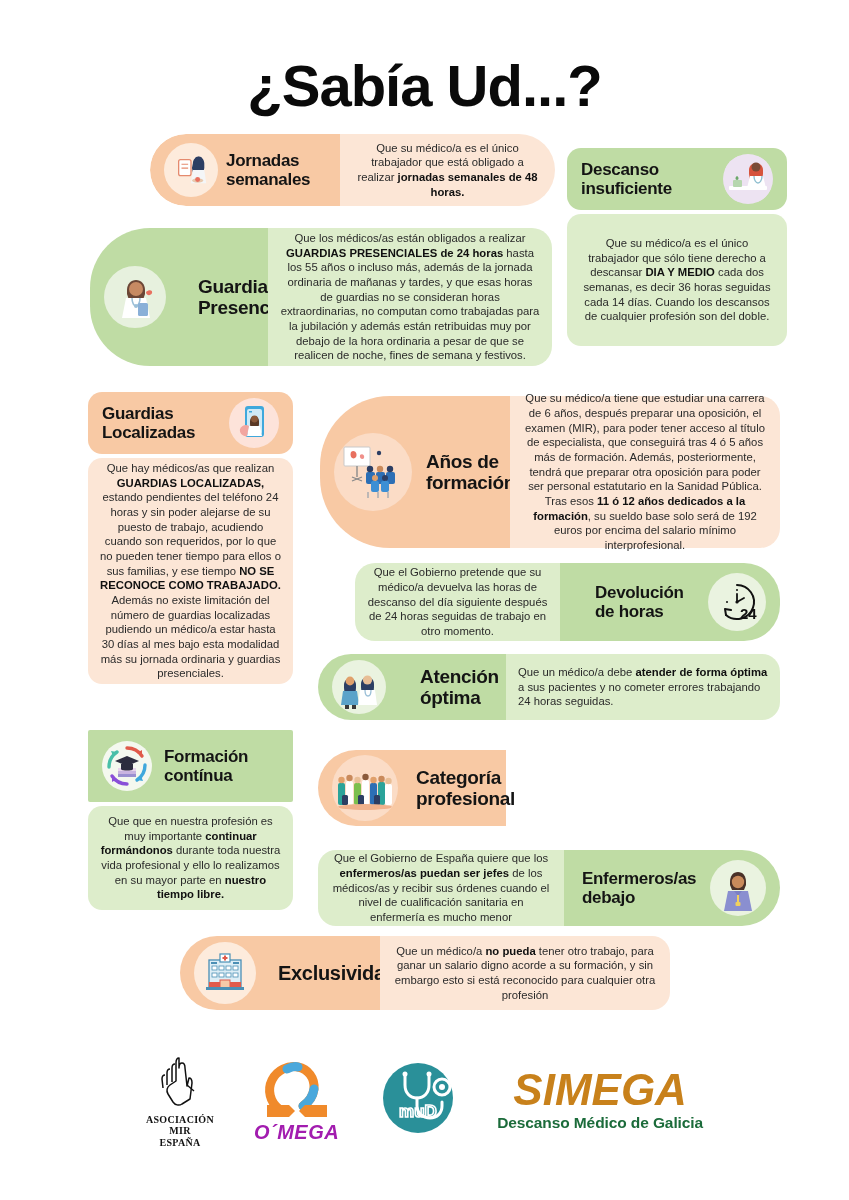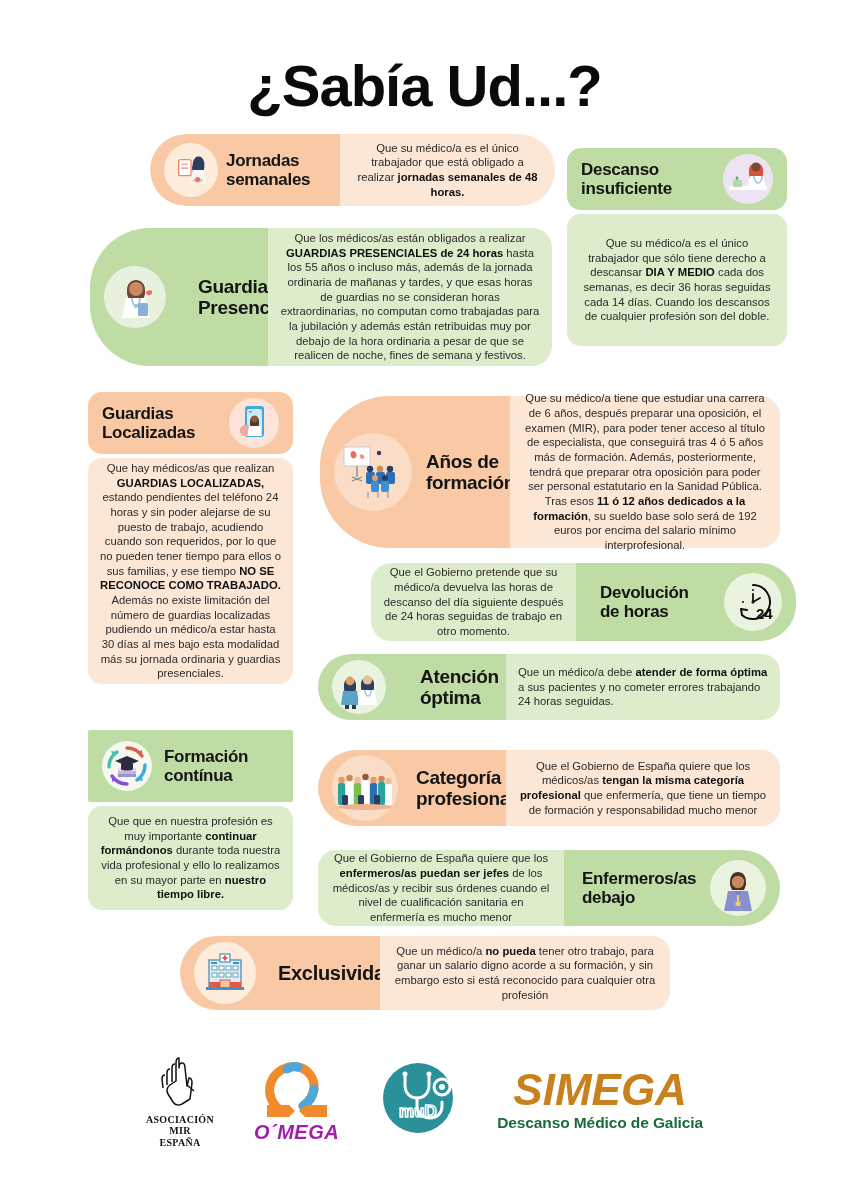--- a/index.html
+++ b/index.html
@@ -93,21 +93,21 @@
   #c-localizadas { left: 88px; top: 392px; width: 205px; flex-direction: column; }
   #c-localizadas .head { height: 62px; border-radius: 14px; justify-content: space-between; }
   #c-localizadas .body-text { margin-top: 4px; border-radius: 14px; height: 226px; }
 
   
   #c-formacion { left: 320px; top: 396px; width: 460px; height: 152px; }
   #c-formacion .head { width: 190px; border-radius: 70px 0 0 70px; }
   #c-formacion .body-text { width: 270px; border-radius: 0 20px 20px 0; }
 
   
-  #c-devolucion { left: 371px; top: 563px; width: 425px; height: 78px; }
+  #c-devolucion { left: 355px; top: 563px; width: 425px; height: 78px; }
   #c-devolucion .body-text { width: 205px; border-radius: 20px 0 0 20px; }
   #c-devolucion .head { width: 220px; border-radius: 0 36px 36px 0; justify-content: space-between; }
 
   
   #c-atencion { left: 318px; top: 654px; width: 462px; height: 66px; }
   #c-atencion .head { width: 188px; border-radius: 33px 0 0 33px; }
   #c-atencion .body-text { width: 274px; border-radius: 0 18px 18px 0; text-align: left; }
 
   
   #c-continua { left: 88px; top: 730px; width: 205px; flex-direction: column; }
@@ -269,21 +269,21 @@
     <div class="body-text o-body">
       <span><span>Que su médico/a  tiene que estudiar una carrera de 6 años, después preparar una oposición, el examen (MIR), para poder tener acceso al título de especialista, que conseguirá tras 4 ó 5 años más de formación. Además, posteriormente, tendrá que preparar otra oposición para poder ser personal estatutario en la Sanidad Pública. Tras esos </span><b>11 ó 12 años dedicados a la formación</b><span>, su sueldo base solo será de 192 euros por encima del salario mínimo interprofesional.</span></span>
     </div>
   </div>
 
   <div class="card" id="c-devolucion">
     <div class="body-text g-body">
       <span>Que el Gobierno pretende que su médico/a devuelva las horas de descanso del día siguiente después de 24 horas seguidas de trabajo en otro momento.</span>
     </div>
     <div class="head g-head">
-      <span class="head-title" style="white-space:pre-line;margin-left:10px">Devolución
+      <span class="head-title" style="white-space:pre-line;margin-left:21px">Devolución
 de horas</span>
       <span class="icon-circle" style="width:58px;height:58px;background:#EAF3E0">
         <svg width="46" height="46" viewBox="0 0 46 46">
           <path d="M23 6a17 17 0 1 1-11 30" fill="none" stroke="#111" stroke-width="2" stroke-linecap="round"></path>
           <path d="M12 36l-1 -6 6 1" fill="none" stroke="#111" stroke-width="2" stroke-linecap="round" stroke-linejoin="round"></path>
           <circle cx="23" cy="23" r="1.6" fill="#111"></circle>
           <line x1="23" y1="23" x2="23" y2="15" stroke="#111" stroke-width="1.8" stroke-linecap="round"></line>
           <line x1="23" y1="23" x2="30" y2="19" stroke="#111" stroke-width="1.8" stroke-linecap="round"></line>
           <circle cx="23" cy="11" r="1" fill="#111"></circle>
           <circle cx="13" cy="23" r="1" fill="#111"></circle>
@@ -365,23 +365,20 @@
             <rect x="8" y="38" width="6" height="10" rx="1.5" fill="#2C3E63"></rect>
             <rect x="24" y="38" width="6" height="10" rx="1.5" fill="#2C3E63"></rect>
             <rect x="40" y="38" width="6" height="10" rx="1.5" fill="#2C3E63"></rect>
             <ellipse cx="31" cy="50" rx="27" ry="3" fill="#F0B28C"></ellipse>
           </g>
         </svg>
       </span>
       <span class="head-title" style="white-space:pre-line;font-size:19px;margin-left:10px">Categoría
 profesional</span>
     </div>
-    <div class="body-text o-body">
-      <span><span>Que el Gobierno de España quiere que los médicos/as </span><b>tengan la misma categoría profesional</b><span> que enfermería, que tiene un tiempo de formación y responsabilidad mucho menor</span></span>
-    </div>
   </div>
 
   <div class="card" id="c-enfermeros">
     <div class="body-text g-body">
       <span><span>Que el Gobierno de España quiere que los </span><b>enfermeros/as puedan ser jefes</b><span> de los médicos/as y recibir sus órdenes cuando el nivel de cualificación sanitaria en enfermería es mucho menor</span></span>
     </div>
     <div class="head g-head">
       <span class="head-title" style="white-space:pre-line;margin-left:4px">Enfermeros/as
 debajo</span>
       <span class="icon-circle" style="width:56px;height:56px;background:#EAF3E0">

